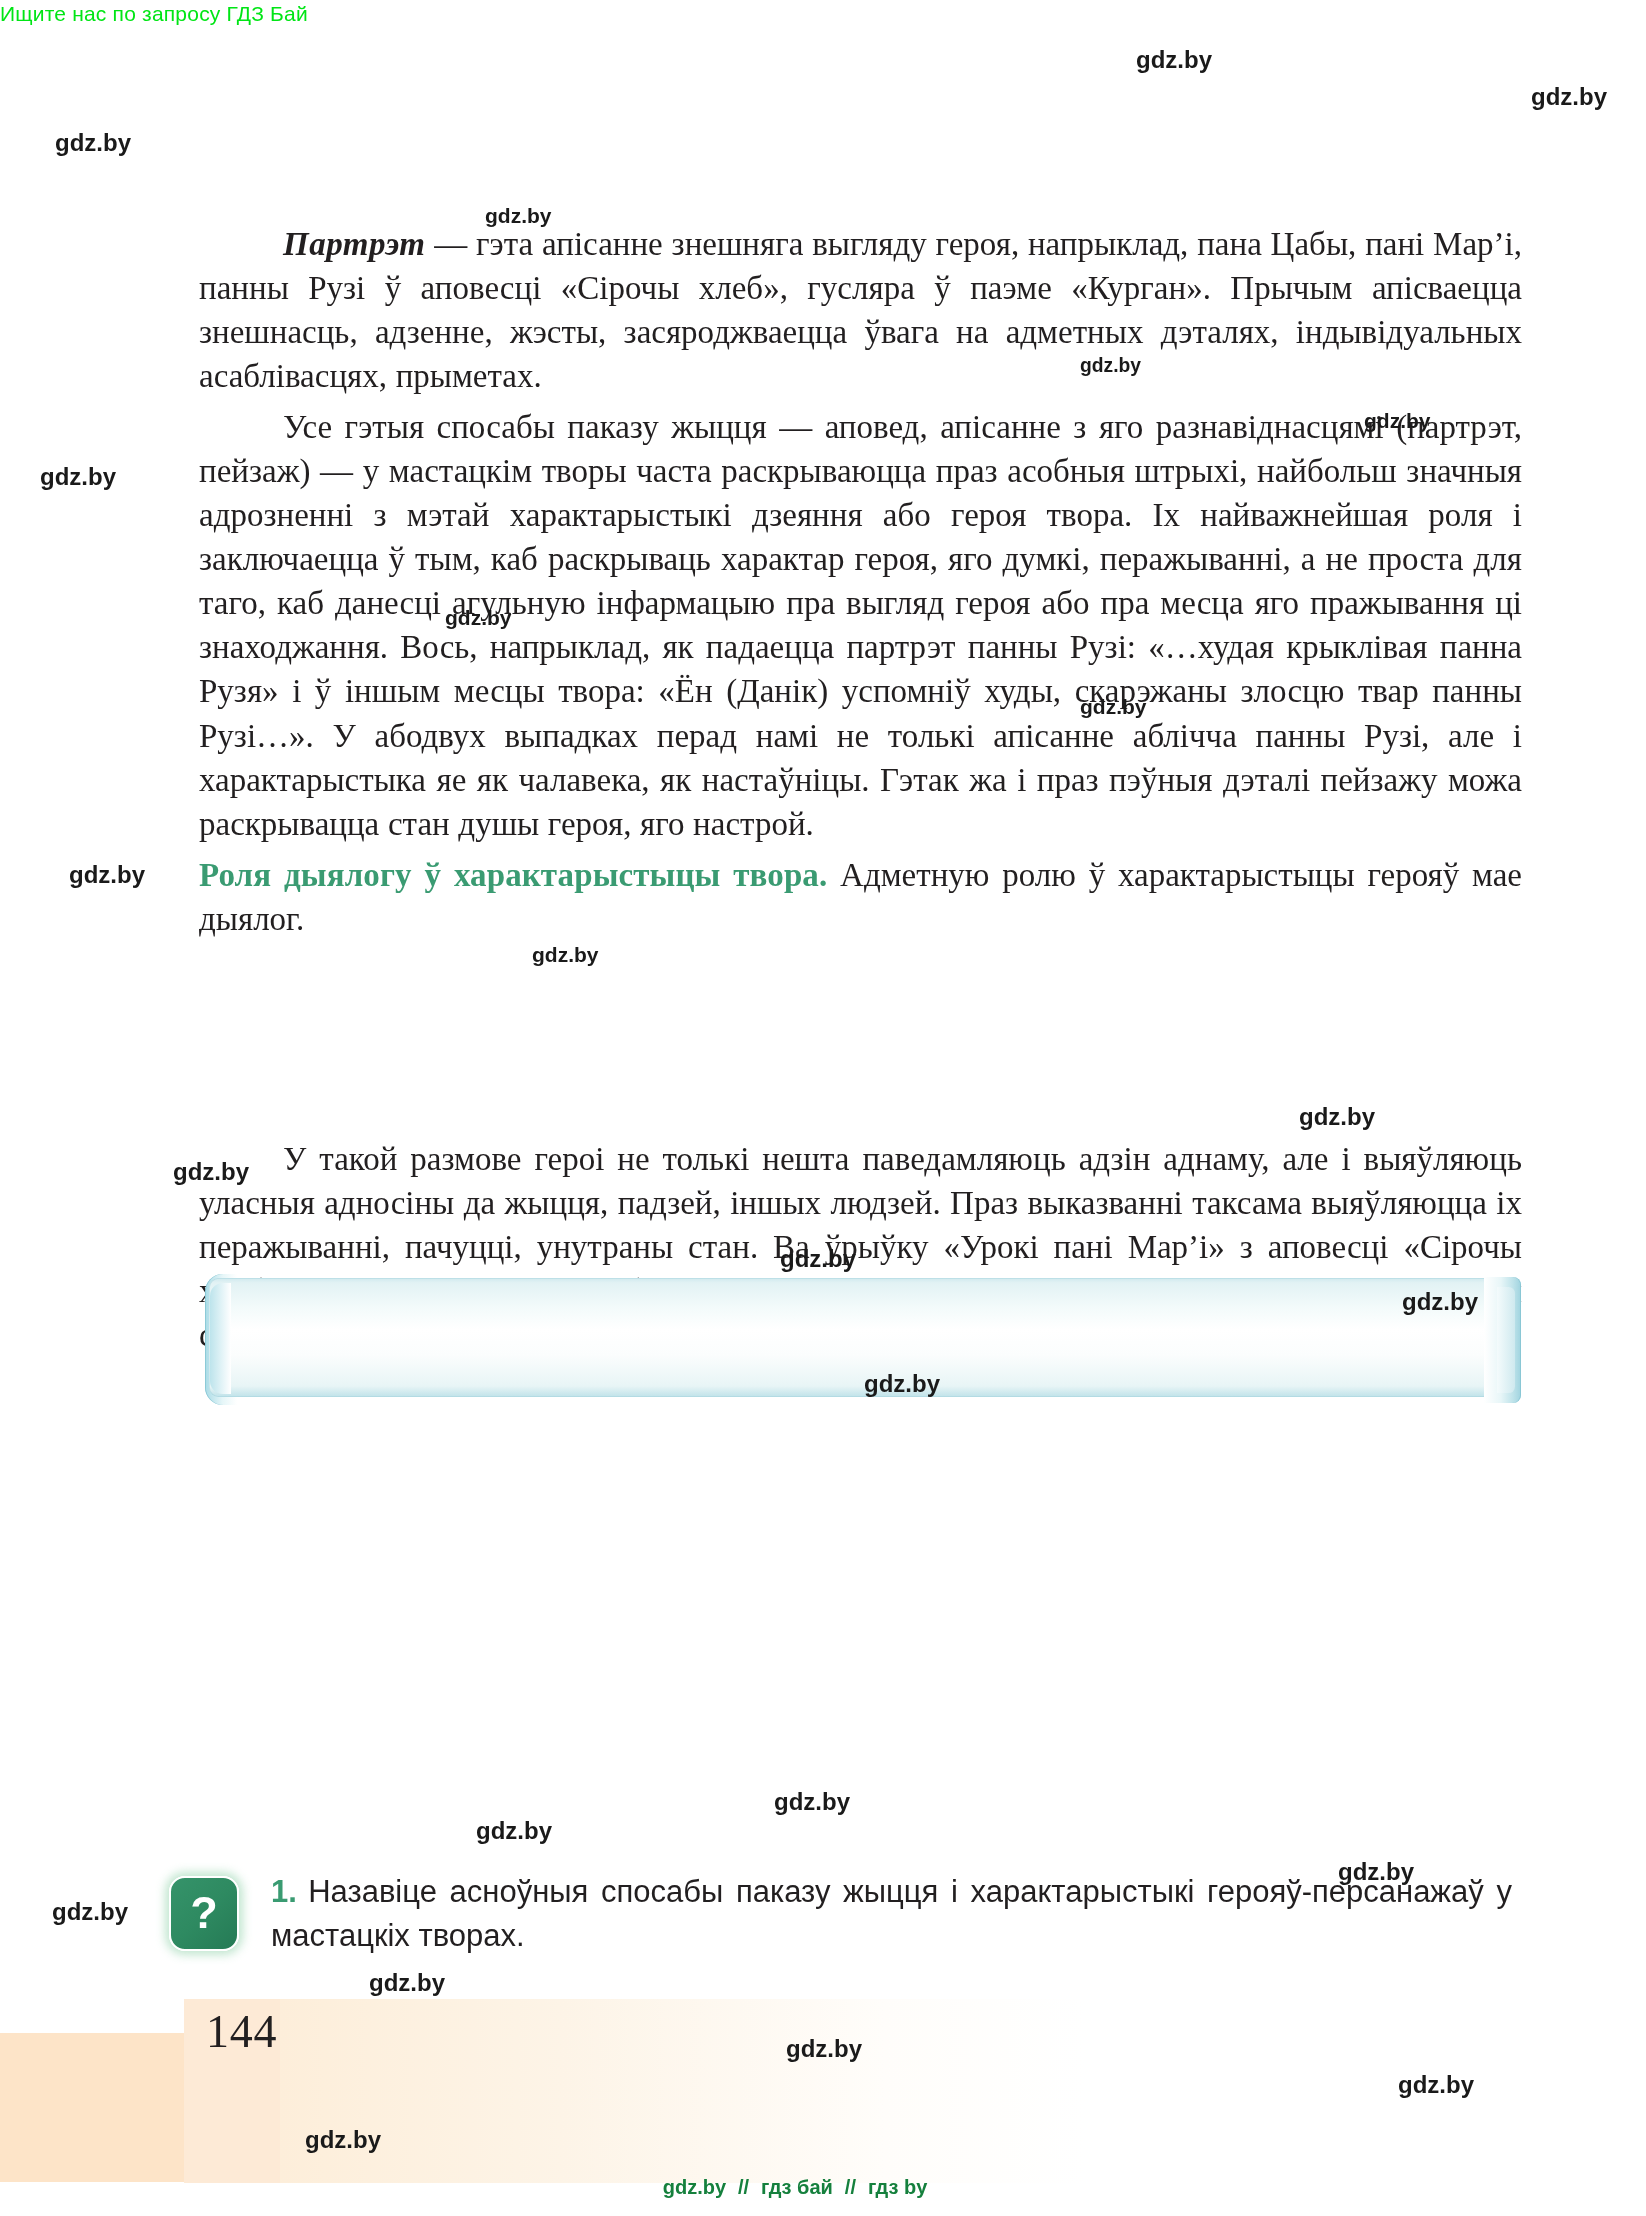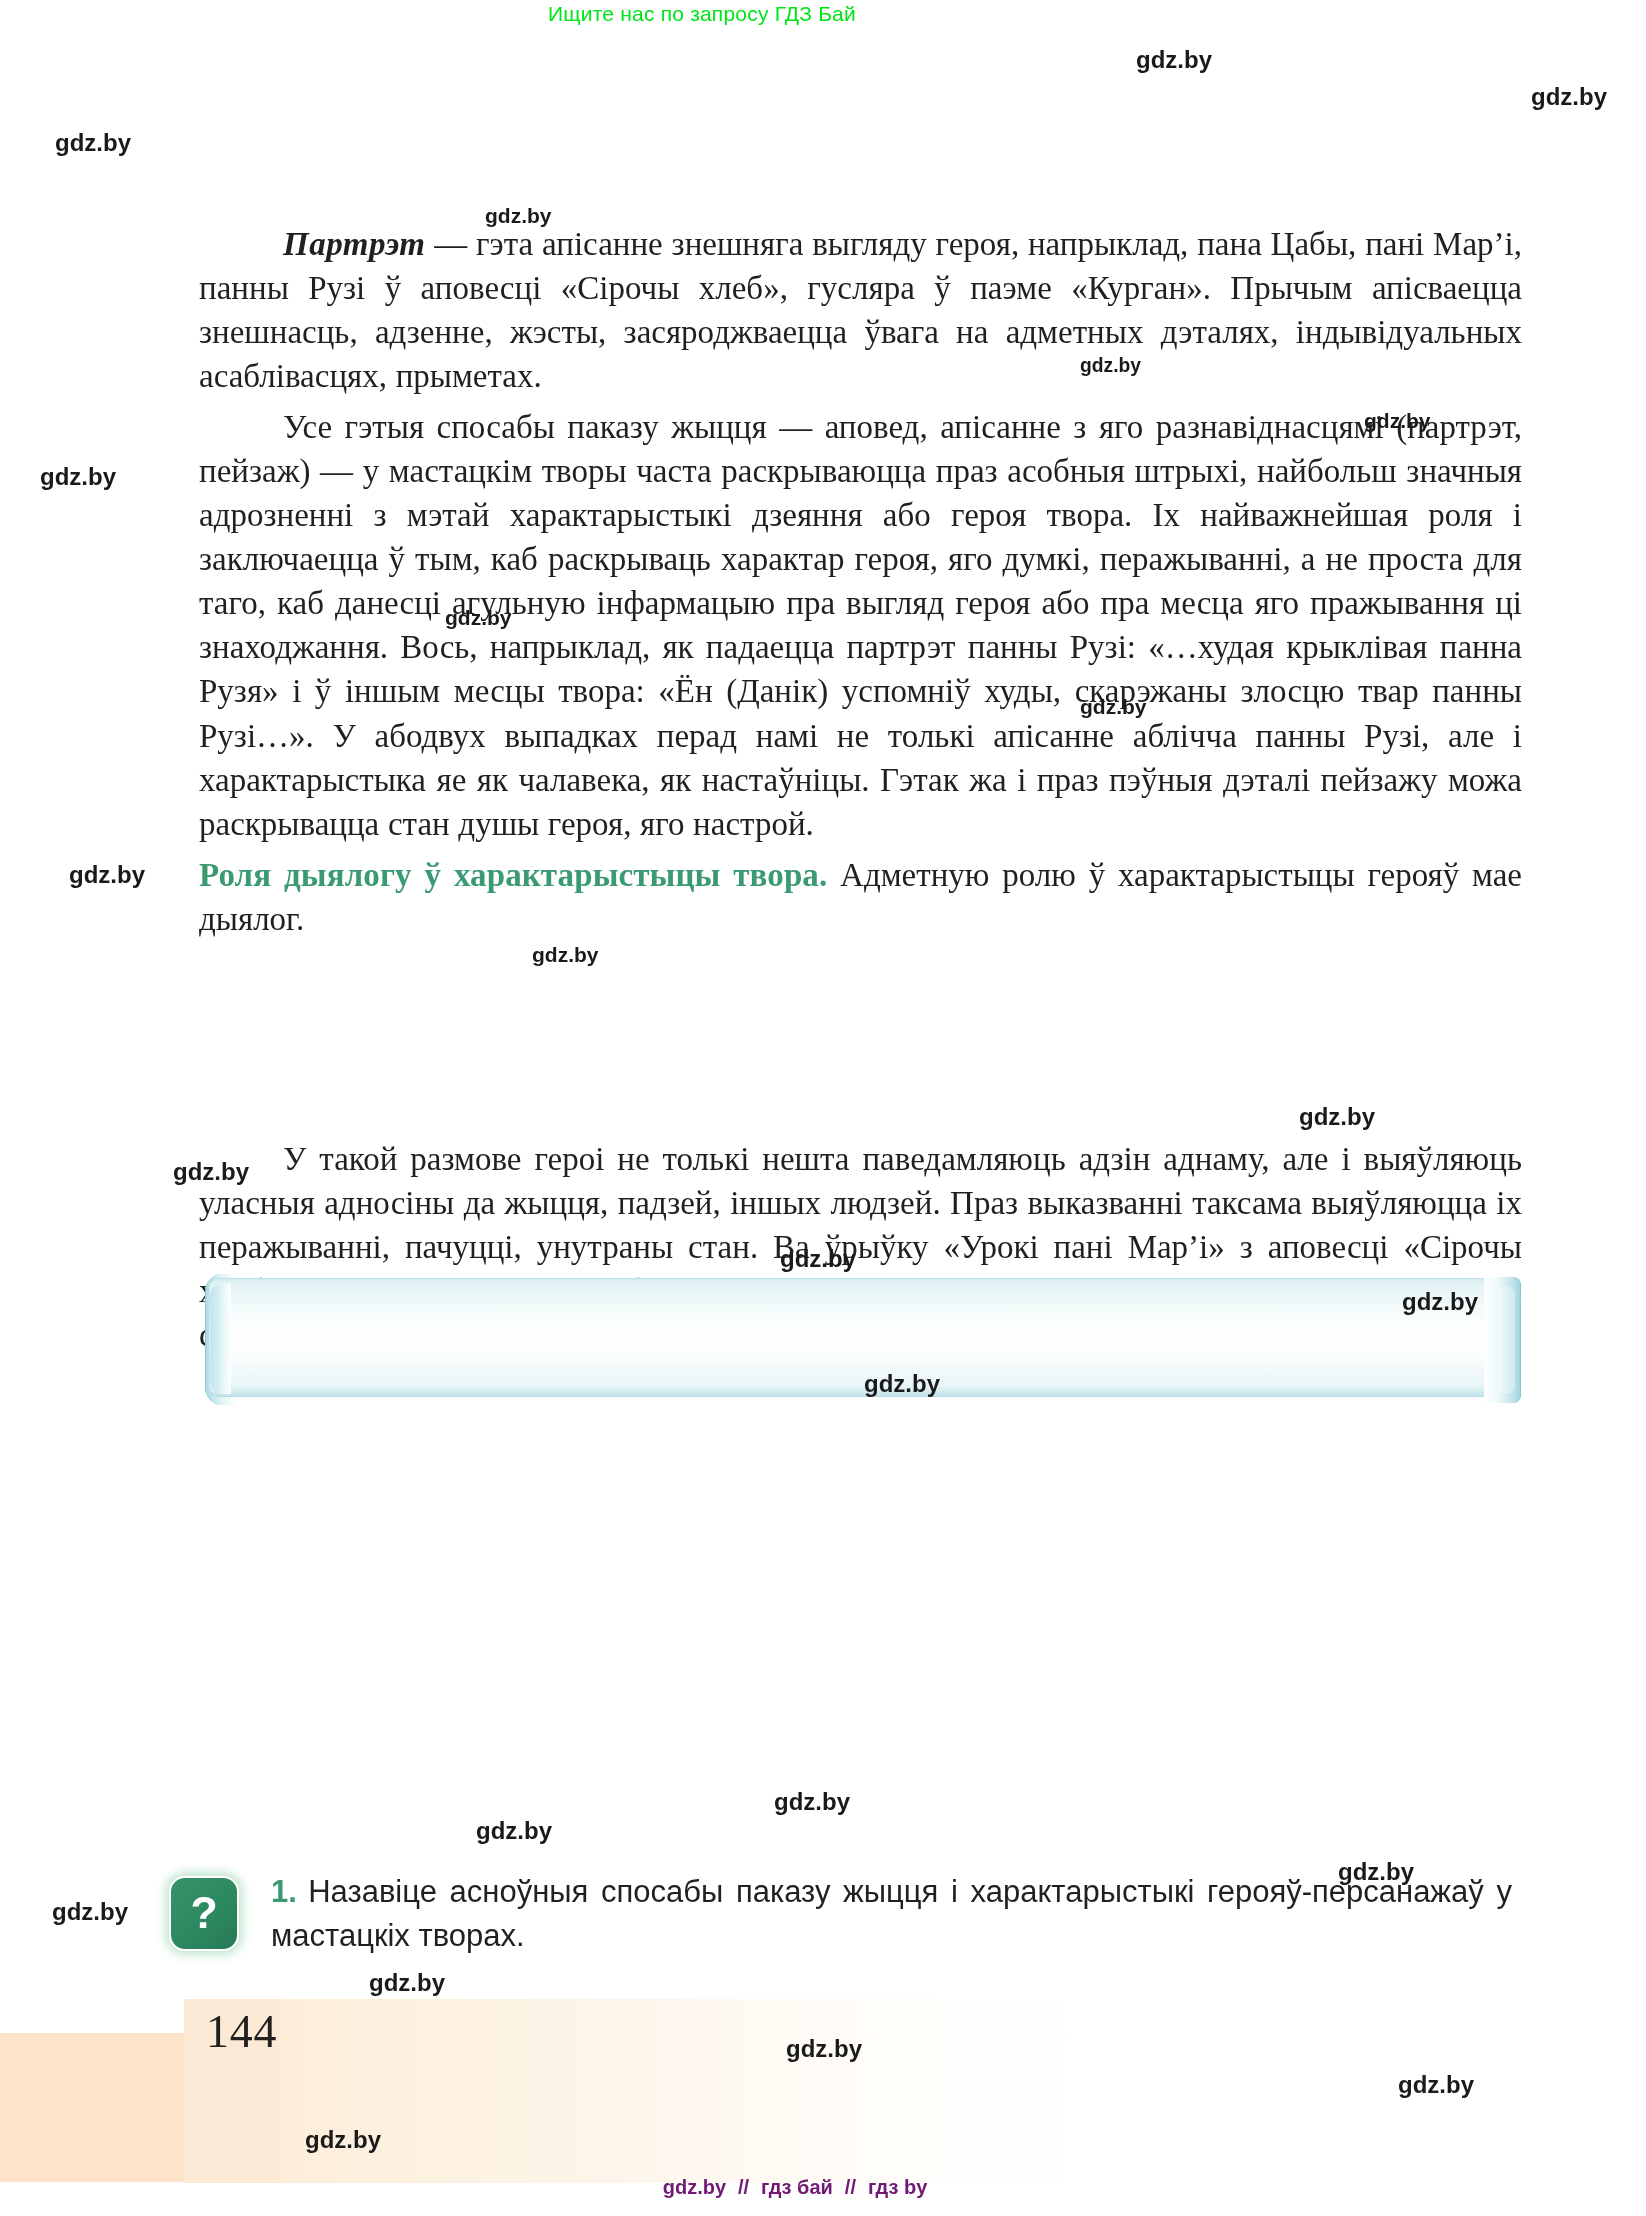--- a/index.html
+++ b/index.html
@@ -14,21 +14,21 @@
     overflow: hidden;
     font-family: "Liberation Serif", serif;
   }
 
   
   #promo-banner {
     position: absolute;
     top: 1.6px;
     left: 0;
     width: 1404px;
-    text-align: center;
+    text-align: left;
     font-family: "Liberation Sans", sans-serif;
     font-size: 21px;
     font-weight: 500;
     color: #00e515;
     letter-spacing: 0.2px;
     white-space: nowrap;
   }
 
   
   #page-sheet {
@@ -234,21 +234,21 @@
   
   #bottom-footer {
     position: absolute;
     left: 0;
     top: 2176px;
     width: 1590px;
     text-align: center;
     font-family: "Liberation Sans", sans-serif;
     font-size: 20px;
     font-weight: bold;
-    color: #701a75;
+    color: #15803d;
     white-space: nowrap;
   }
   #bottom-footer .sep { margin: 0 6.4px; }
 
   
   .wm {
     position: absolute;
     font-family: "Liberation Sans", sans-serif;
     font-weight: bold;
     color: #1a1a1a;

